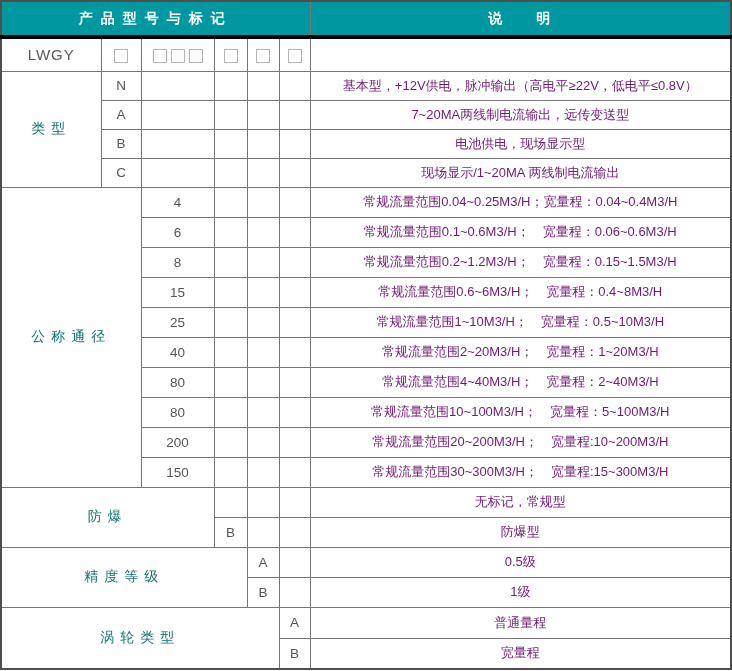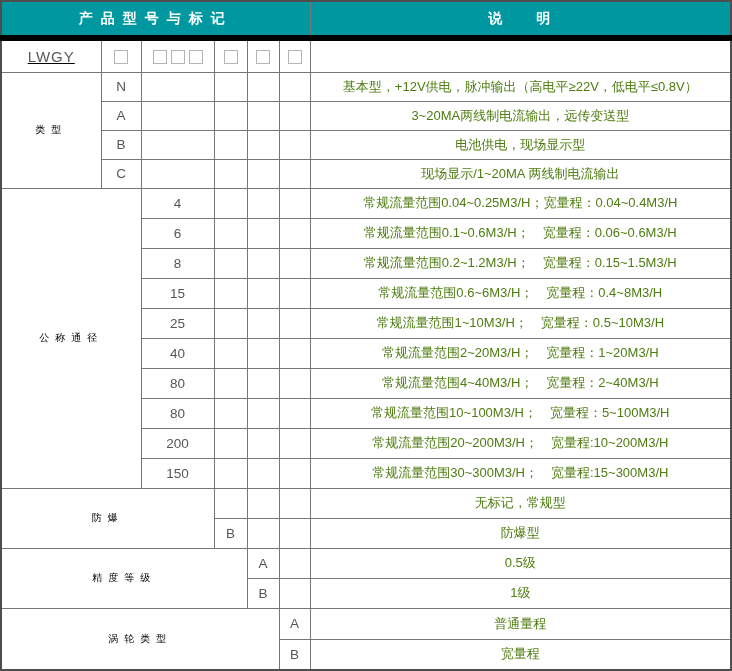--- a/index.html
+++ b/index.html
@@ -22,29 +22,29 @@
     vertical-align:middle;
     overflow:hidden;
     white-space:nowrap;
   }
   .spec thead th{
     background:#0098a0;
     color:#ffffff;
     font-size:14px;
     font-weight:bold;
     height:33px;
-    border-bottom:6px solid #000000;
+    border-bottom:4px solid #000000;
   }
   .th-left{letter-spacing:8px;padding-left:8px;}
   .th-right{border-left:3px solid #ffffff;letter-spacing:2px;}
   .model{font-size:15px;color:#5a5a5a;letter-spacing:1px;}
-  .label{font-size:10px;color:#000000;letter-spacing:6px;padding-left:6px;}
+  .label{font-size:14px;color:#0f766e;letter-spacing:6px;padding-left:6px;}
   .code{font-size:13.5px;color:#565656;}
-  .desc{font-size:13px;color:#4d7c0f;}
-  .h34{height:34px;text-decoration:underline;}
+  .desc{font-size:13px;color:#701a75;}
+  .h34{height:34px;}
   .h29{height:29px;}
   .h30{height:30px;}
   .h31{height:31px;}
   .box{
     display:inline-block;
     width:12px;height:12px;
     border:1px solid #b4b4b4;
     background:#fefefe;
     vertical-align:middle;
     margin:0 2px;
@@ -88,21 +88,21 @@
         <td></td>
         <td></td>
       <td class="desc">基本型，+12V供电，脉冲输出（高电平≥22V，低电平≤0.8V）</td>
     </tr>
     <tr class="h29">
       <td class="code">A</td>
       <td></td>
         <td></td>
         <td></td>
         <td></td>
-      <td class="desc">3~20MA两线制电流输出，远传变送型</td>
+      <td class="desc">7~20MA两线制电流输出，远传变送型</td>
     </tr>
     <tr class="h29">
       <td class="code">B</td>
       <td></td>
         <td></td>
         <td></td>
         <td></td>
       <td class="desc">电池供电，现场显示型</td>
     </tr>
     <tr class="h29">

